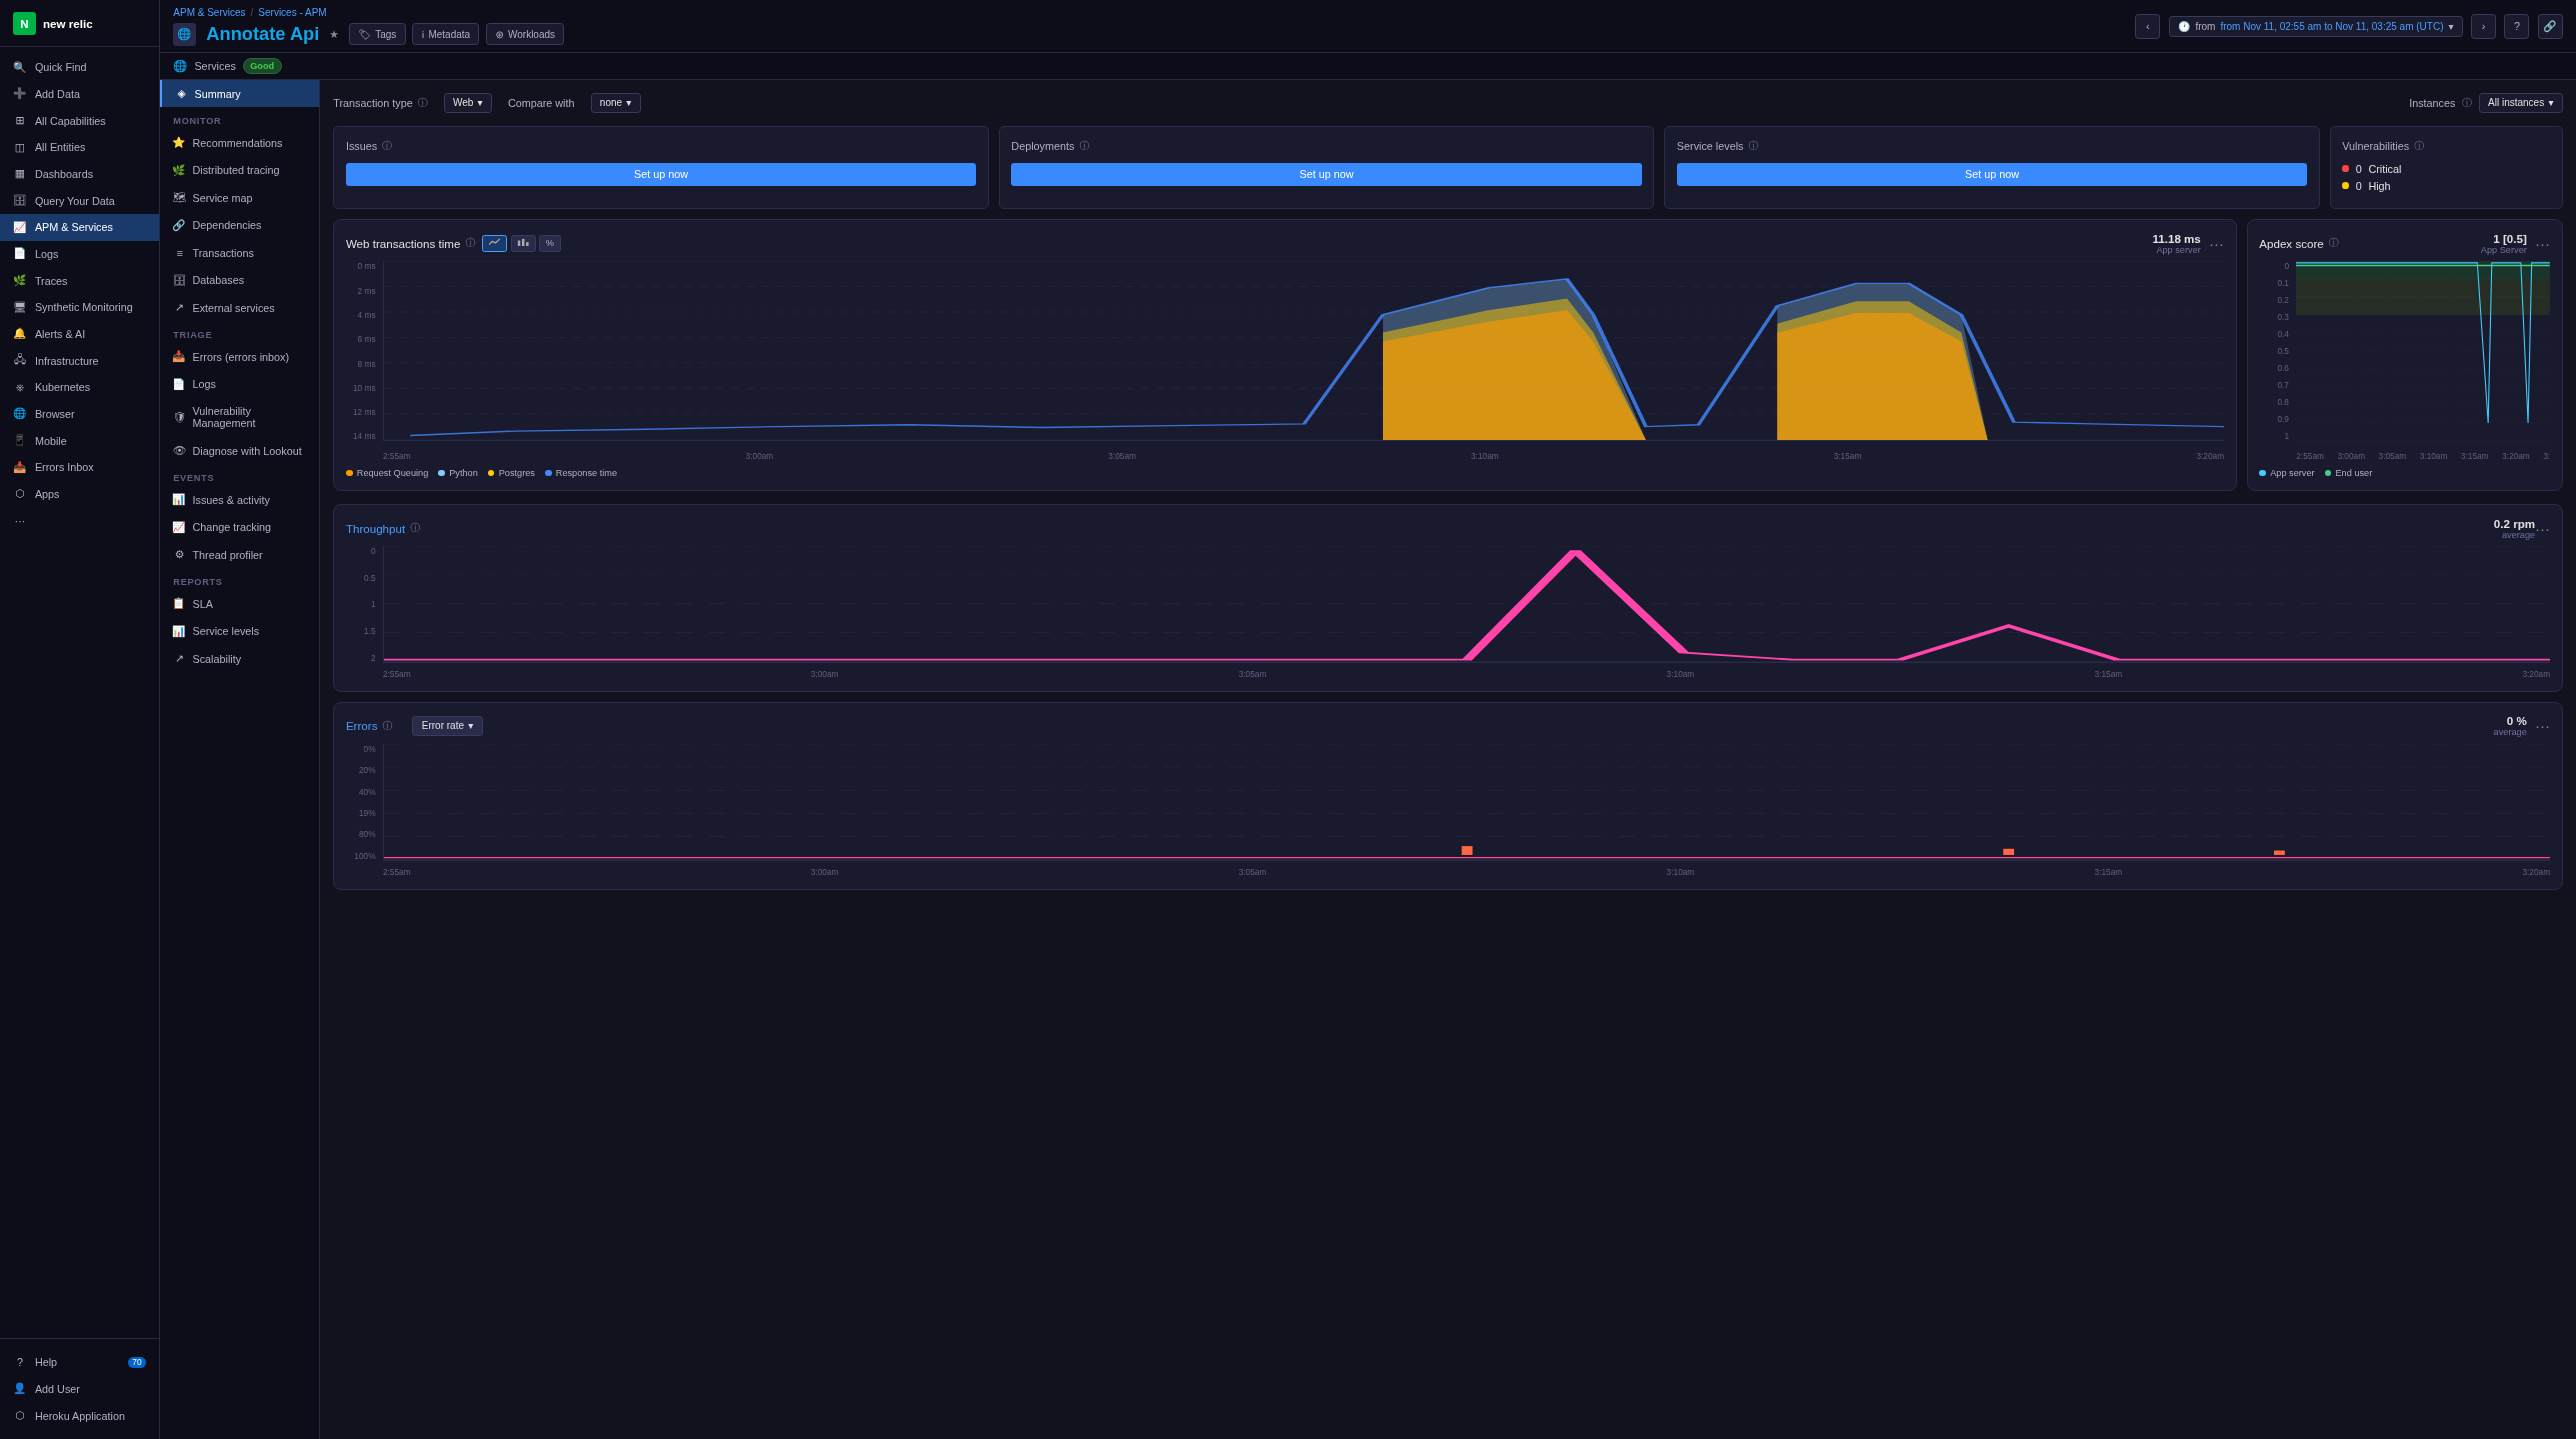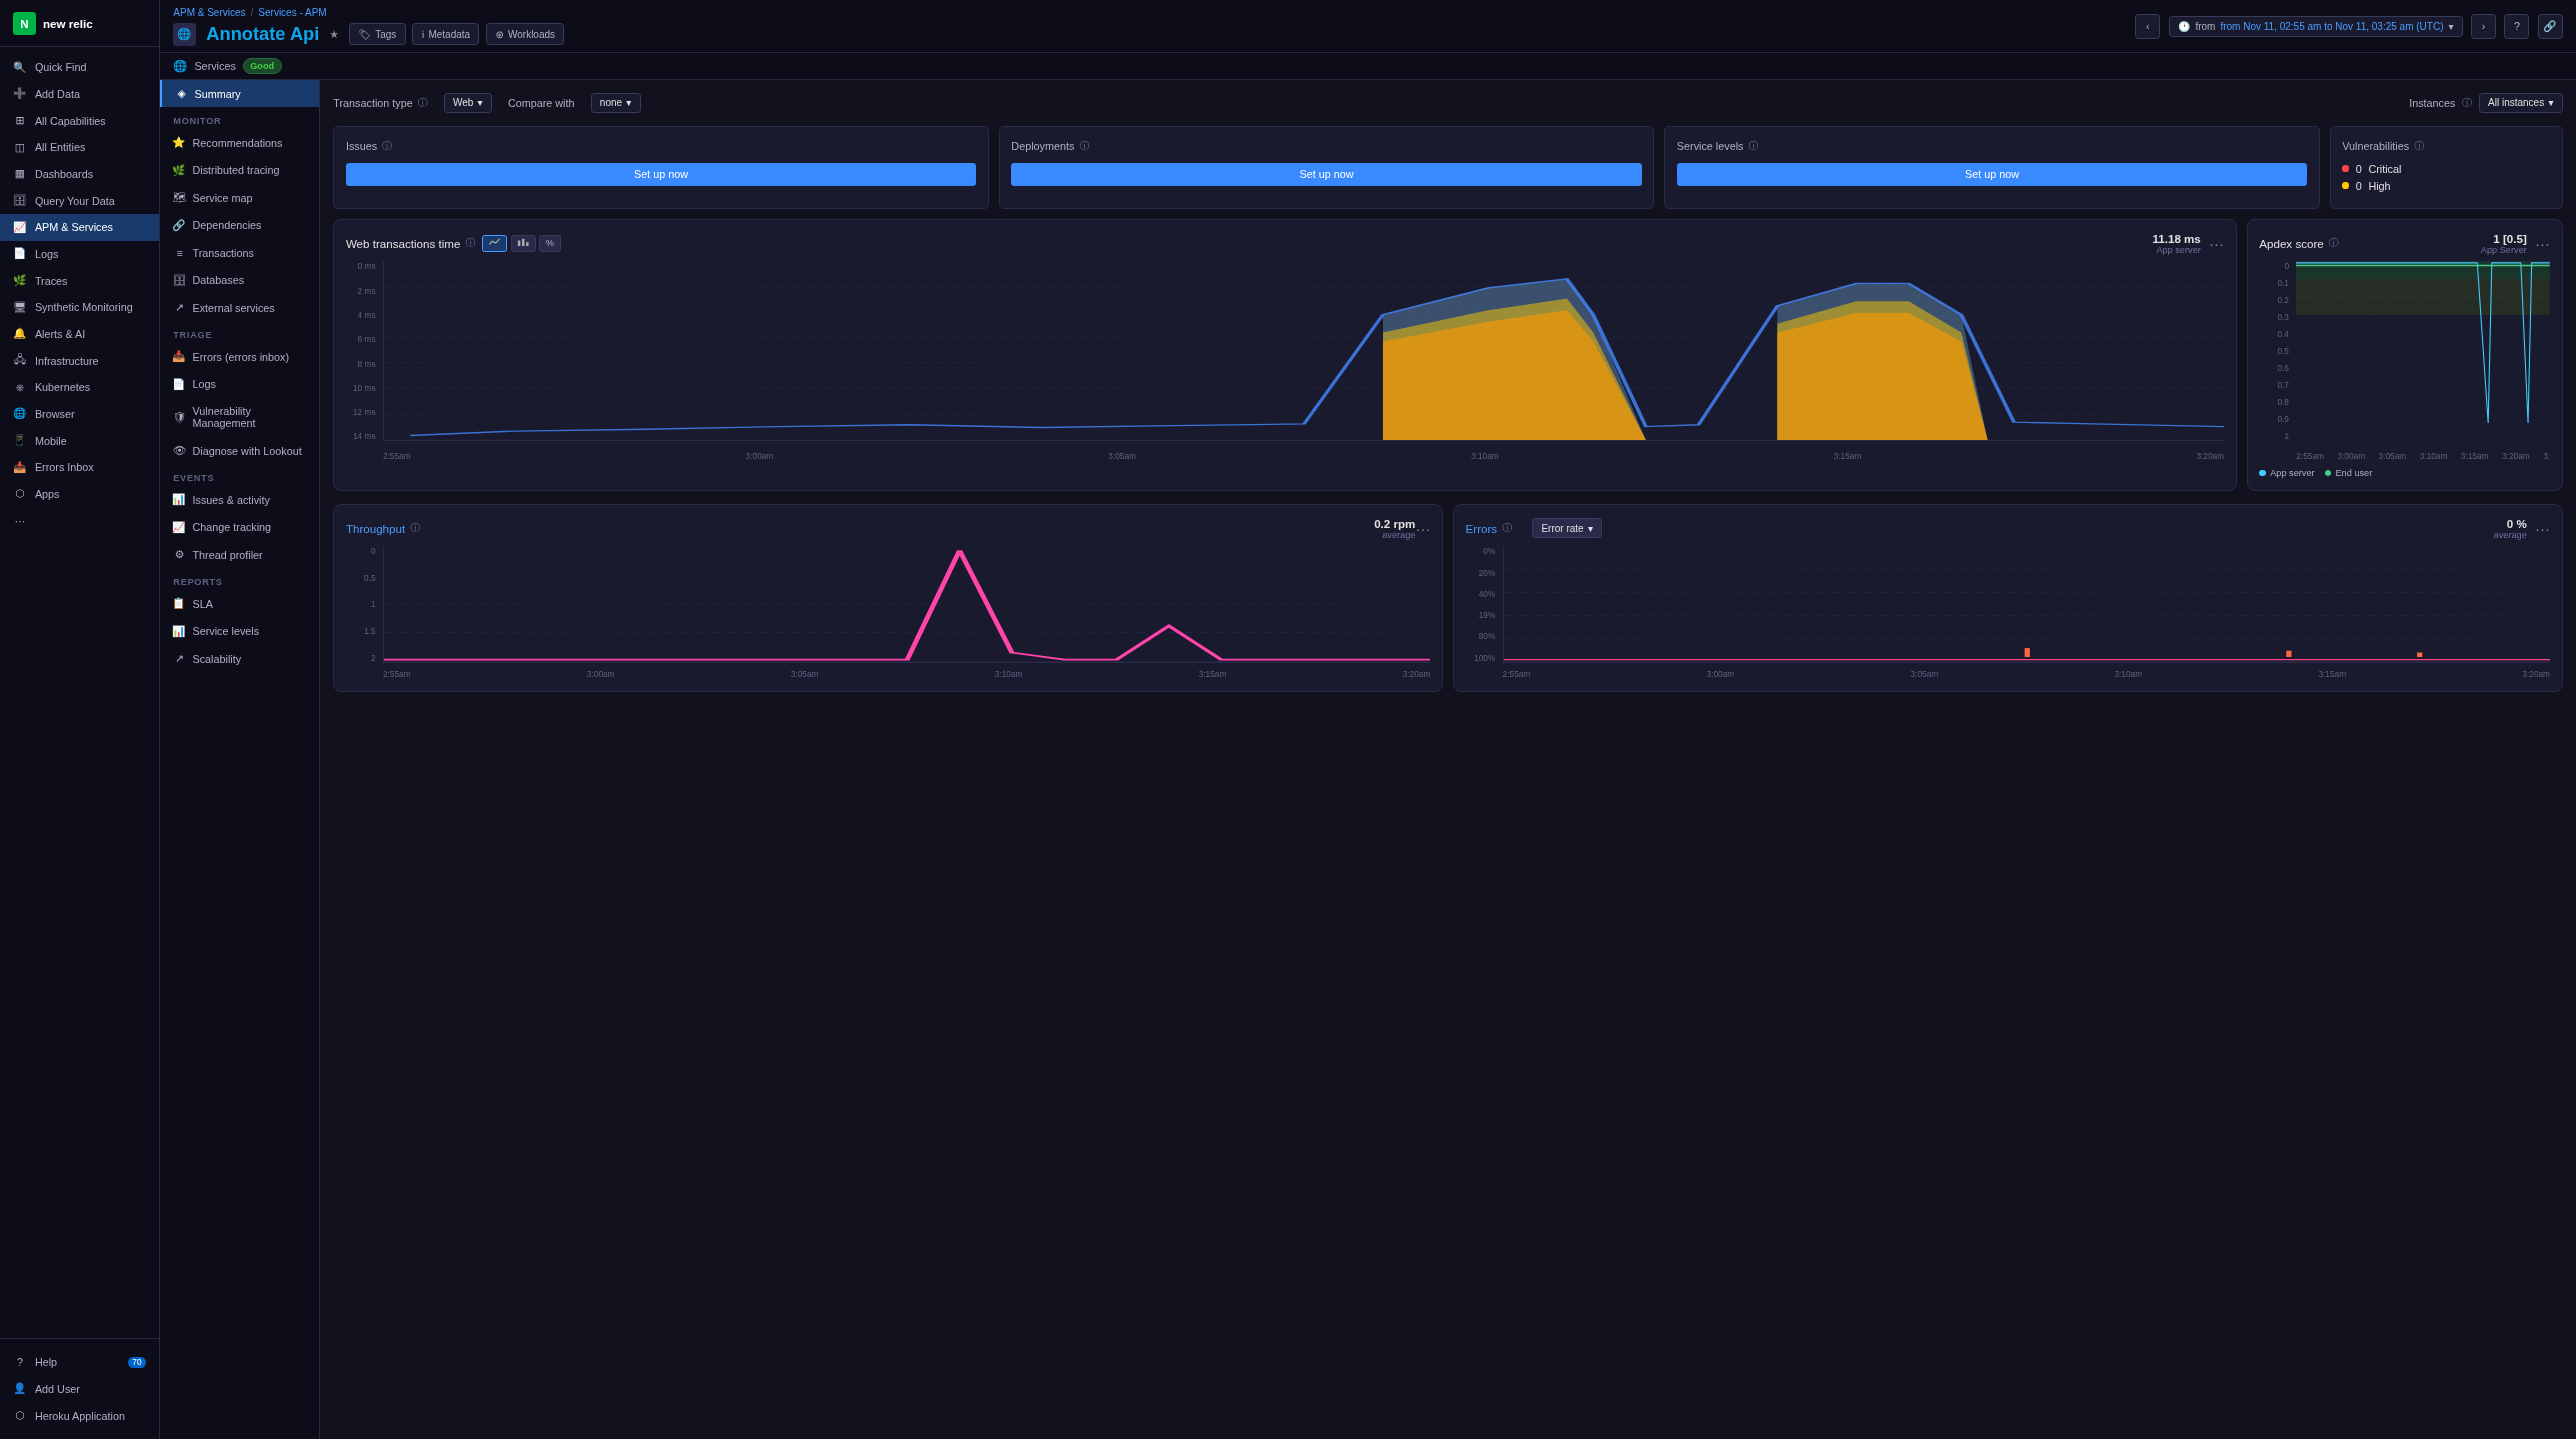--- a/index.html
+++ b/index.html
@@ -83,21 +83,21 @@
     .y-axis { position: absolute; left: 0; top: 0; bottom: 20px; width: 33px; display: flex; flex-direction: column-reverse; justify-content: space-between; }
     .y-label { font-size: 8.3px; color: #606080; text-align: right; padding-right: 3.3px; }
     .chart-inner { position: absolute; left: 37px; right: 0; top: 0; bottom: 20px; border-bottom: 0.8px solid #2a2a4a; border-left: 0.8px solid #2a2a4a; }
     .x-axis { position: absolute; bottom: 0; left: 37px; right: 0; display: flex; justify-content: space-between; }
     .x-label { font-size: 8.3px; color: #606080; }
     .chart-legend { display: flex; gap: 10px; margin-top: 6.7px; flex-wrap: wrap; }
     .legend-item { display: flex; align-items: center; gap: 4.2px; font-size: 9.2px; color: #b0b0c0; }
     .legend-dot { width: 6.7px; height: 6.7px; border-radius: 50%; }
 
     
-    .charts-row2 { display: grid; grid-template-columns: 1fr 1fr; gap: 10px; }
+    .charts-row2 { display: grid; grid-template-columns: 1fr; gap: 10px; }
 
     
     .status-good { background: #1a4a2a; color: #44cc44; border: 0.8px solid #2a6a3a; border-radius: 8.3px; padding: 1.7px 6.7px; font-size: 9.2px; font-weight: 600; }
 
     
     svg.chart { width: 100%; height: 100%; }
 
     
     .apdex-inner { position: absolute; left: 37px; right: 0; top: 0; bottom: 20px; }
     .apdex-legend { display: flex; gap: 10px; margin-top: 6.7px; }
@@ -491,20 +491,38 @@
             </div>
             <div class="x-axis">
               <span class="x-label">2:55am</span>
               <span class="x-label">3:00am</span>
               <span class="x-label">3:05am</span>
               <span class="x-label">3:10am</span>
               <span class="x-label">3:15am</span>
               <span class="x-label">3:20am</span>
             </div>
           </div>
+          <div class="chart-legend">
+            <div class="legend-item">
+              <span class="legend-dot" style="background:#ff9900;"></span>
+              <span>Request Queuing</span>
+            </div>
+            <div class="legend-item">
+              <span class="legend-dot" style="background:#88ccff;"></span>
+              <span>Python</span>
+            </div>
+            <div class="legend-item">
+              <span class="legend-dot" style="background:#ffcc00;"></span>
+              <span>Postgres</span>
+            </div>
+            <div class="legend-item">
+              <span class="legend-dot" style="background:#4488ff;"></span>
+              <span>Response time</span>
+            </div>
+          </div>
         </div>
 
         <div class="chart-card">
           <div class="chart-header">
             <span class="chart-title">
               <span>Apdex score</span>
               <span class="info-icon">ⓘ</span>
             </span>
             <div style="display:flex;align-items:center;gap:8.3px;">
               <div class="chart-stat">

